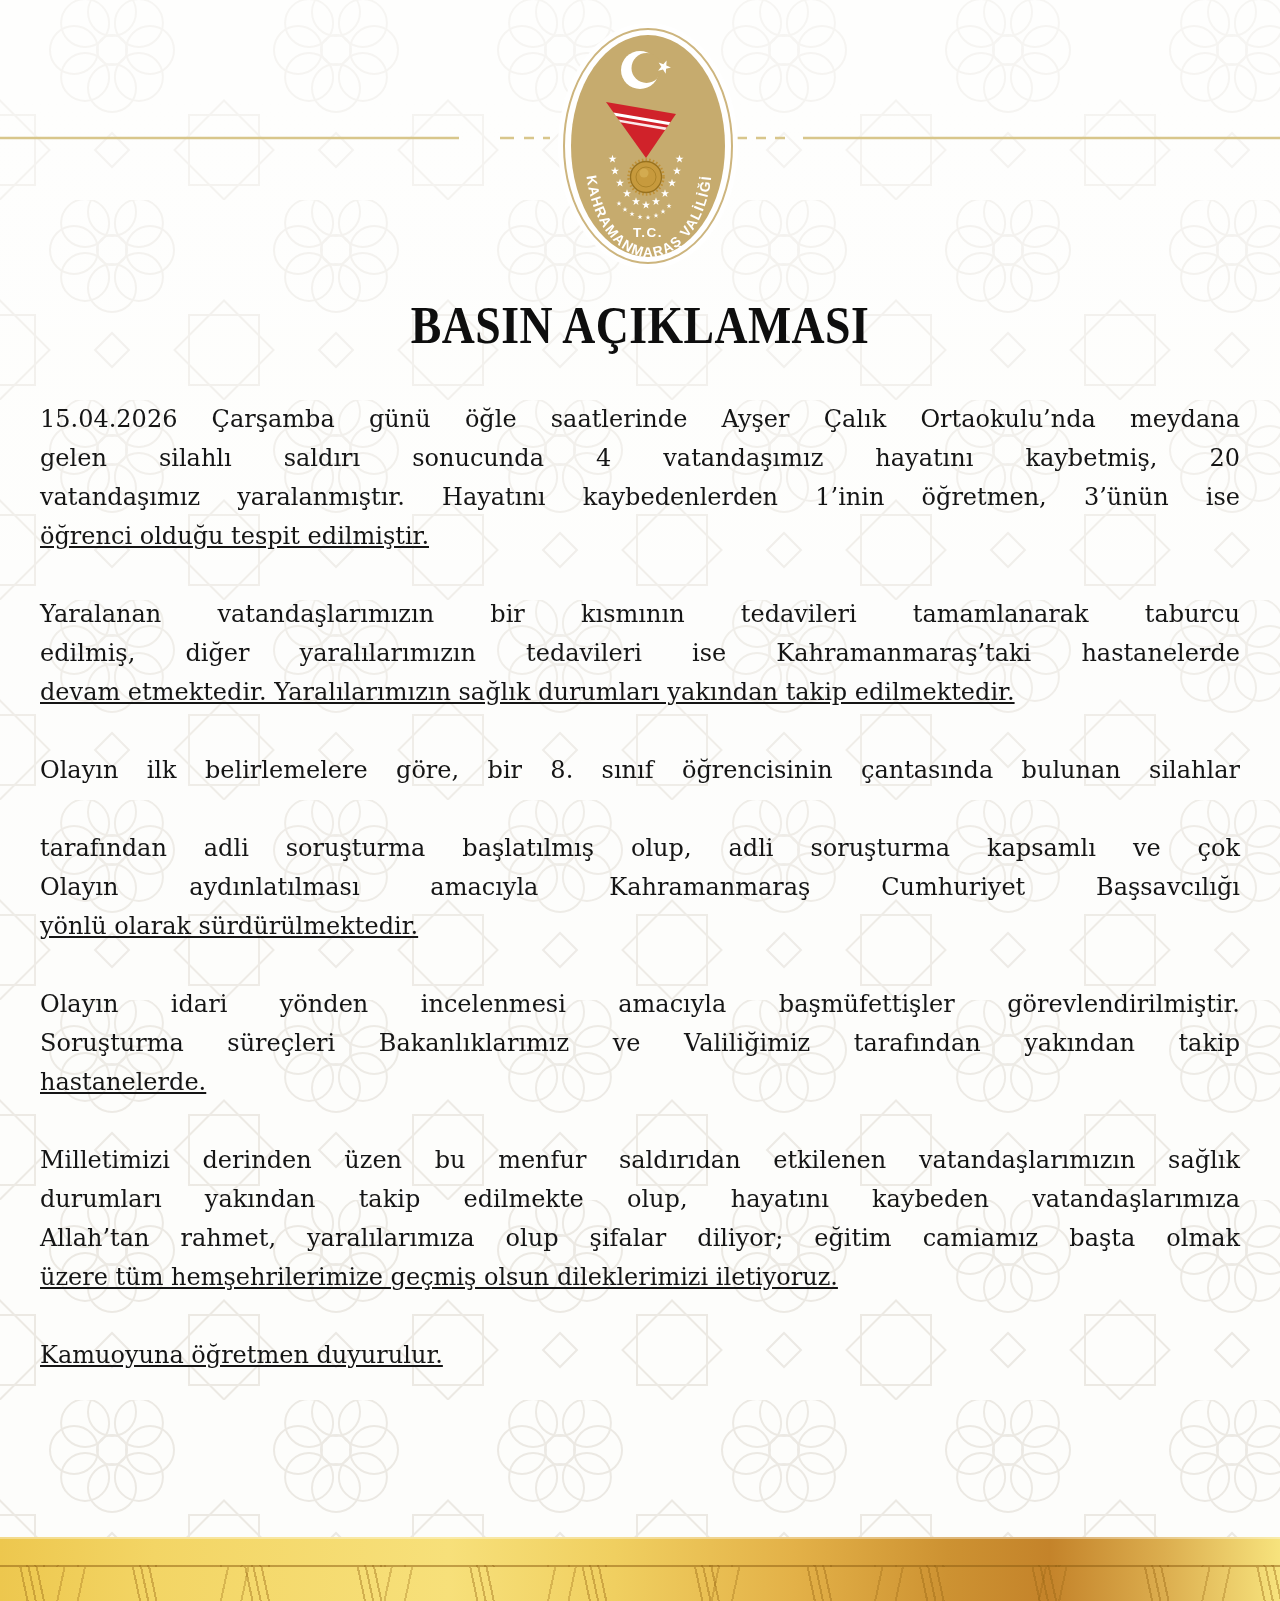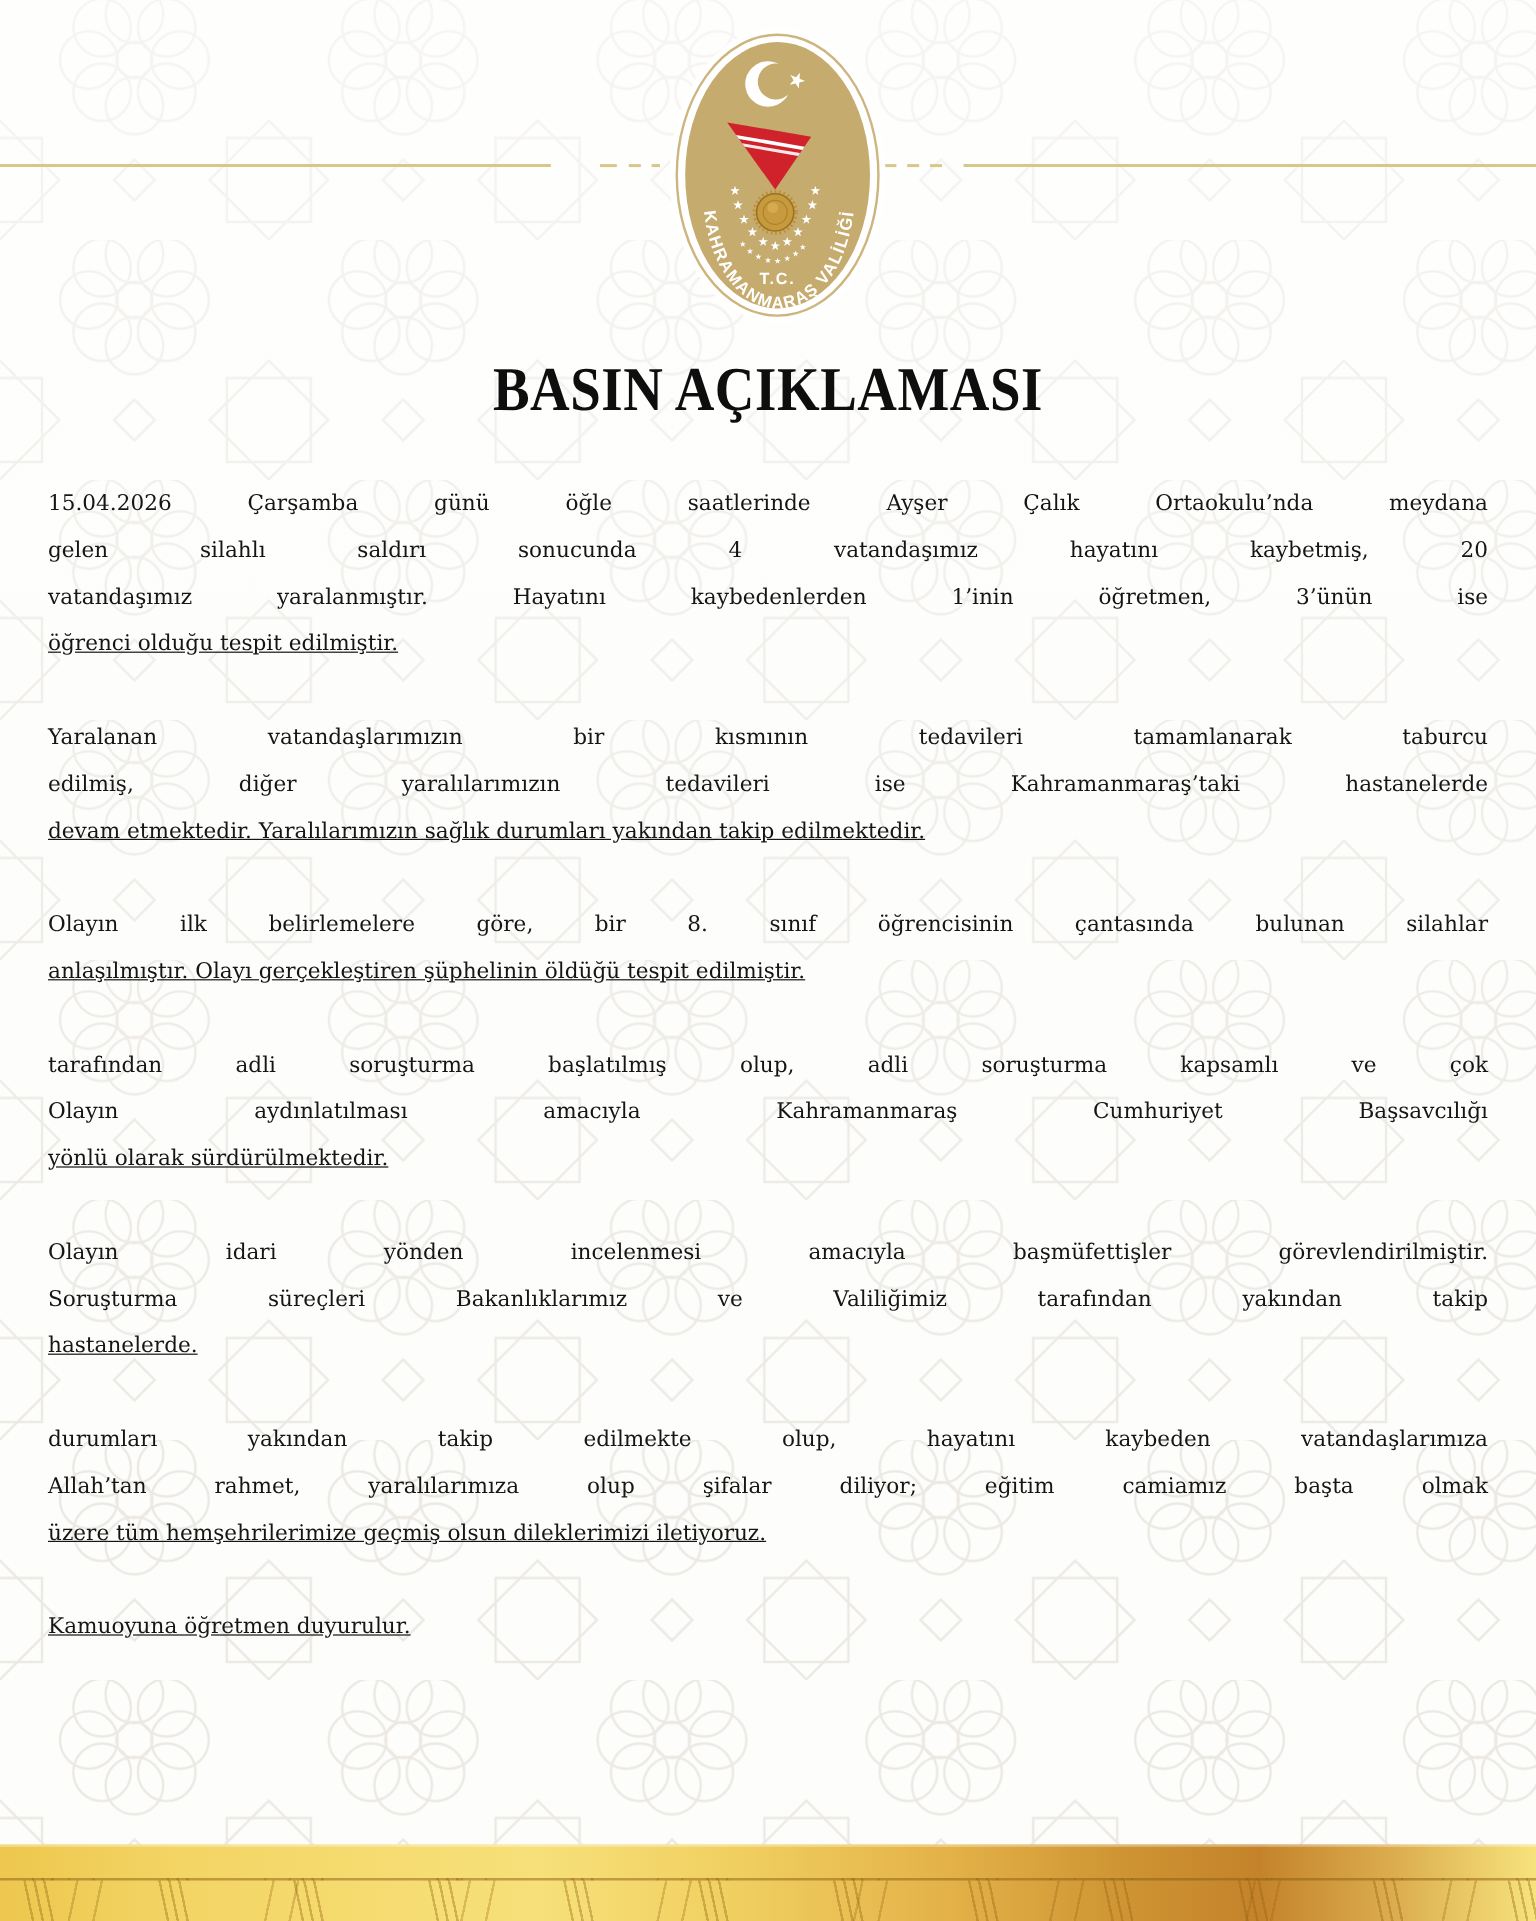--- a/index.html
+++ b/index.html
@@ -13,21 +13,21 @@
   .doc-title{
     position:absolute;left:0;right:0;top:303px;
     text-align:center;
     font-family:"Liberation Serif","DejaVu Serif",serif;
     font-weight:bold;font-size:52px;line-height:46px;
     letter-spacing:.5px;color:#0e0e0e;
     transform:scaleX(.88);
   }
   .body-text{
     position:absolute;left:40px;top:400px;width:1200px;
-    font-size:18px;line-height:39px;color:#151515;
+    font-size:24px;line-height:39px;color:#151515;
   }
   .para{margin:0 0 39px 0;}
   .para .line{
     text-align:justify;
     text-align-last:justify;
     white-space:normal;
   }
   .para .line.last{text-align-last:left;text-decoration:underline;}
   .footer-band{
     position:absolute;left:0;top:1537px;width:1280px;height:64px;z-index:3;
@@ -159,33 +159,33 @@
         <div class="line">vatandaşımız yaralanmıştır. Hayatını kaybedenlerden 1’inin öğretmen, 3’ünün ise</div>
         <div class="line last">öğrenci olduğu tespit edilmiştir.</div>
       </div>
       <div class="para">
         <div class="line">Yaralanan vatandaşlarımızın bir kısmının tedavileri tamamlanarak taburcu</div>
         <div class="line">edilmiş, diğer yaralılarımızın tedavileri ise Kahramanmaraş’taki hastanelerde</div>
         <div class="line last">devam etmektedir. Yaralılarımızın sağlık durumları yakından takip edilmektedir.</div>
       </div>
       <div class="para">
         <div class="line">Olayın ilk belirlemelere göre, bir 8. sınıf öğrencisinin çantasında bulunan silahlar</div>
-        <div class="line last">anlaşılmıştır. Olayı gerçekleştiren şüphelinin öldüğü tespit edilmiştir.</div>
       </div>
       <div class="para">
         <div class="line">tarafından adli soruşturma başlatılmış olup, adli soruşturma kapsamlı ve çok</div>
         <div class="line">Olayın aydınlatılması amacıyla Kahramanmaraş Cumhuriyet Başsavcılığı</div>
         <div class="line last">yönlü olarak sürdürülmektedir.</div>
       </div>
       <div class="para">
         <div class="line">Olayın idari yönden incelenmesi amacıyla başmüfettişler görevlendirilmiştir.</div>
         <div class="line">Soruşturma süreçleri Bakanlıklarımız ve Valiliğimiz tarafından yakından takip</div>
         <div class="line last">hastanelerde.</div>
       </div>
       <div class="para">
+        <div class="line">Milletimizi derinden üzen bu menfur saldırıdan etkilenen vatandaşlarımızın sağlık</div>
         <div class="line">durumları yakından takip edilmekte olup, hayatını kaybeden vatandaşlarımıza</div>
         <div class="line">Allah’tan rahmet, yaralılarımıza olup şifalar diliyor; eğitim camiamız başta olmak</div>
         <div class="line last">üzere tüm hemşehrilerimize geçmiş olsun dileklerimizi iletiyoruz.</div>
       </div>
       <div class="para">
         <div class="line last">Kamuoyuna öğretmen duyurulur.</div>
       </div>
     </div>
 </div>
 

